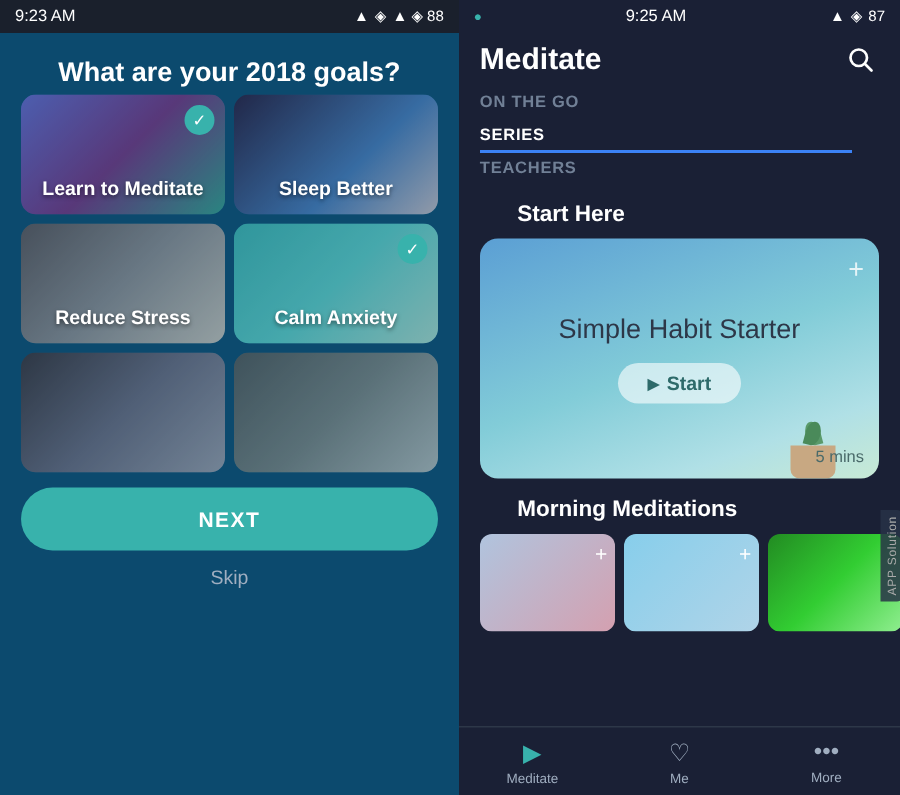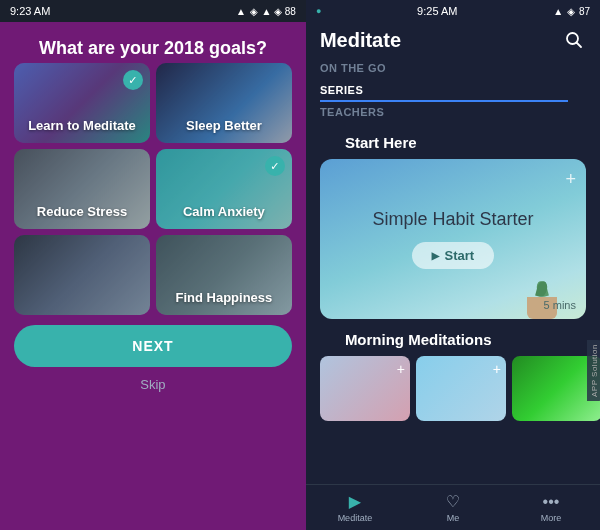--- a/index.html
+++ b/index.html
@@ -9,21 +9,21 @@
       display: flex;
       font-family: -apple-system, BlinkMacSystemFont, 'Helvetica Neue', sans-serif;
       overflow: hidden;
       background: #000;
     }
 
     
     .left-panel {
       width: 312px;
       height: 530px;
-      background: #701a75;
+      background: #0c4a6e;
       display: flex;
       flex-direction: column;
       align-items: center;
       padding: 0;
       position: relative;
       overflow: hidden;
     }
 
     .status-bar-left {
       width: 100%;
@@ -448,21 +448,20 @@
         <div class="check">✓</div>
         <span class="label">Calm Anxiety</span>
       </div>
       <div class="goal-card card-focus">
         <div class="bg"></div>
         <div class="overlay"></div>
       </div>
       <div class="goal-card card-happiness">
         <div class="bg"></div>
         <div class="overlay"></div>
-        <span class="label">Find Happiness</span>
       </div>
     </div>
 
     <button class="next-btn">NEXT</button>
     <a class="skip-link">Skip</a>
   </div>
 </div>
 
 <div class="right-panel">
   <div class="status-bar-right">

